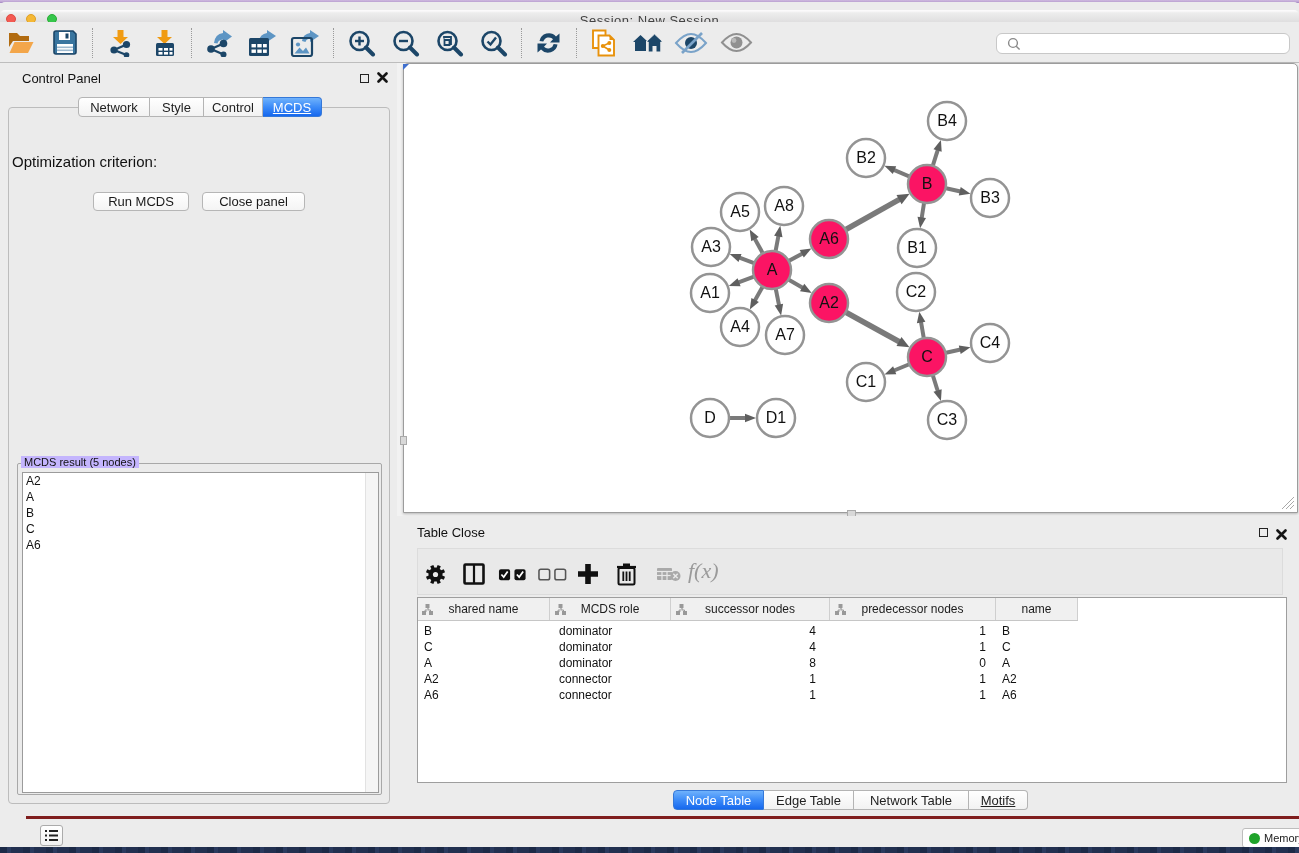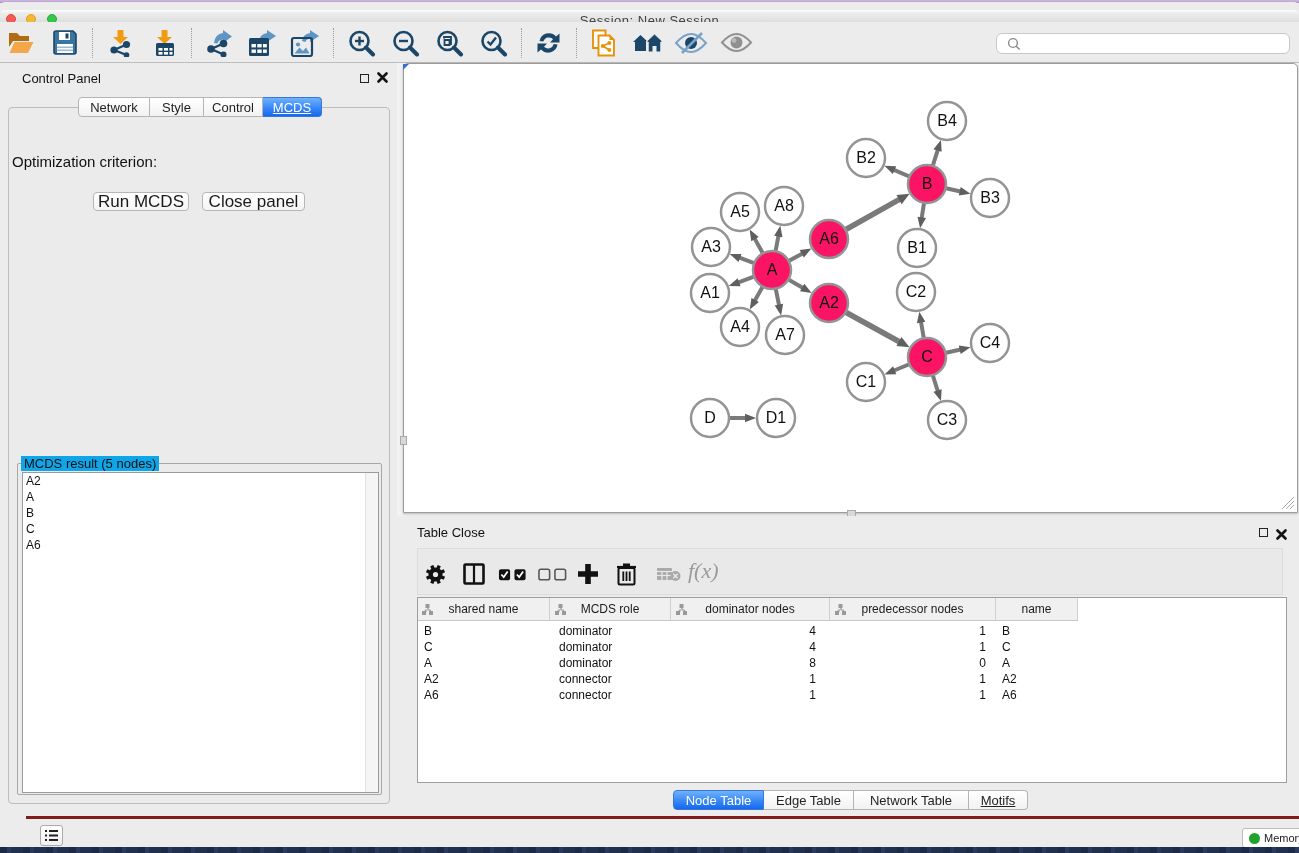--- a/index.html
+++ b/index.html
@@ -36,33 +36,33 @@
 .seg { position:absolute; display:flex; }
 .seg .s { height:20px; background:linear-gradient(#ffffff,#f2f2f2); border:1px solid #b4b4b4;
   border-left:none; font-size:13px; color:#222; text-align:center; line-height:19px; }
 .seg .s.first { border-left:1px solid #b4b4b4; border-radius:4px 0 0 4px; }
 .seg .s.last { border-radius:0 4px 4px 0;text-decoration:underline; }
 .seg .s.sel { background:linear-gradient(#6fb2fc,#3c8bf8 50%,#1668ee);
   color:#fff; border-color:#3578d8; }
 #cp-tabpane { position:absolute; left:8px; top:44px; width:382px; height:697px;
   border:1px solid #bcbcbc; border-radius:4px; background:#ebebeb; }
 .btn { position:absolute; height:19px; background:linear-gradient(#ffffff,#f4f4f4);
-  border:1px solid #b6b6b6; border-radius:4px; font-size:17px; color:#1a1a1a;
+  border:1px solid #b6b6b6; border-radius:4px; font-size:13px; color:#1a1a1a;
   text-align:center; line-height:17px; }
 #dropdown { position:absolute; left:43px; top:95px; width:311px; height:20px;
   background:#fff; border:1px solid #b3b3b3; border-radius:5px; font-size:14px;
   color:#1a1a1a; line-height:19px; padding-left:7px; }
 #dd-cap { position:absolute; right:-1px; top:-1px; width:22px; height:20px;
   background:linear-gradient(#70b3fc,#3b8af7 50%,#1465ec);
   border-radius:0 5px 5px 0; }
 
 #groupbox { position:absolute; left:17px; top:400px; width:365px; height:332px;
   border:1px solid #a8a8a8; border-radius:2px; }
-#groupbox .lbl { position:absolute; left:3px; top:-8px; background:#0ea5e9;
-  font-size:13px; color:#111; padding:0 3px; }
+#groupbox .lbl { position:absolute; left:3px; top:-8px; background:#c4b5fd;
+  font-size:11px; color:#111; padding:0 3px; }
 #listbox { position:absolute; left:4px; top:8px; width:357px; height:321px;
   background:#fff; border:1px solid #9b9b9b; font-size:12px; color:#111; }
 #listbox .scroll { position:absolute; right:0px; top:0px; width:13px; height:319px;
   background:#f5f5f5; border-left:1px solid #e2e2e2; }
 #listbox .it { padding-left:3px; height:16px; line-height:16px; }
 
 #rightbg { left:397px; top:61px; width:902px; height:753px; background:#f2f2f2; }
 
 #netwin { position:absolute; left:403px; top:61px; width:895px; height:450px;
   background:#fff; border:1px solid #9c9c9c; border-radius:5px 5px 0 0;
@@ -404,21 +404,21 @@
         </g>
         <circle cx="19.5" cy="9" r="5" fill="#a9a9a9"></circle>
         <path d="M17.3 6.8 l4.4 4.4 M21.7 6.8 l-4.4 4.4" stroke="#e9e9e9" stroke-width="1.5"></path>
       </svg>
       <div style="position:absolute;left:270px;top:9px;width:60px;font-family:'Liberation Serif',serif;font-style:italic;font-size:22px;color:#9a9a9a;">f(x)</div>
     </div>
     <div id="tp-table">
       <div id="tp-header" style="width:660px;">
         <div class="th" style="left:0;width:132px;">shared name</div>
         <div class="th" style="left:132px;width:121px;">MCDS role</div>
-        <div class="th" style="left:253px;width:159px;">dominator nodes</div>
+        <div class="th" style="left:253px;width:159px;">successor nodes</div>
         <div class="th" style="left:412px;width:166px;">predecessor nodes</div>
         <div class="th" style="left:578px;width:82px;">name</div>
         <svg class="thicon" style="position:absolute;left:4px;top:6px" width="11" height="11" viewBox="0 0 11 11">
               <g fill="#999">
                 <rect x="3.5" y="0" width="4" height="4"></rect>
                 <rect x="0" y="7" width="4" height="4"></rect>
                 <rect x="7" y="7" width="4" height="4"></rect>
                 <path d="M5.2 4 h.9 v2 h2.4 v1.4 h-1.4 M5.5 6 h-2.4 v1.4 h1.4" fill="none" stroke="#999" stroke-width="1"></path>
               </g>
             </svg>

